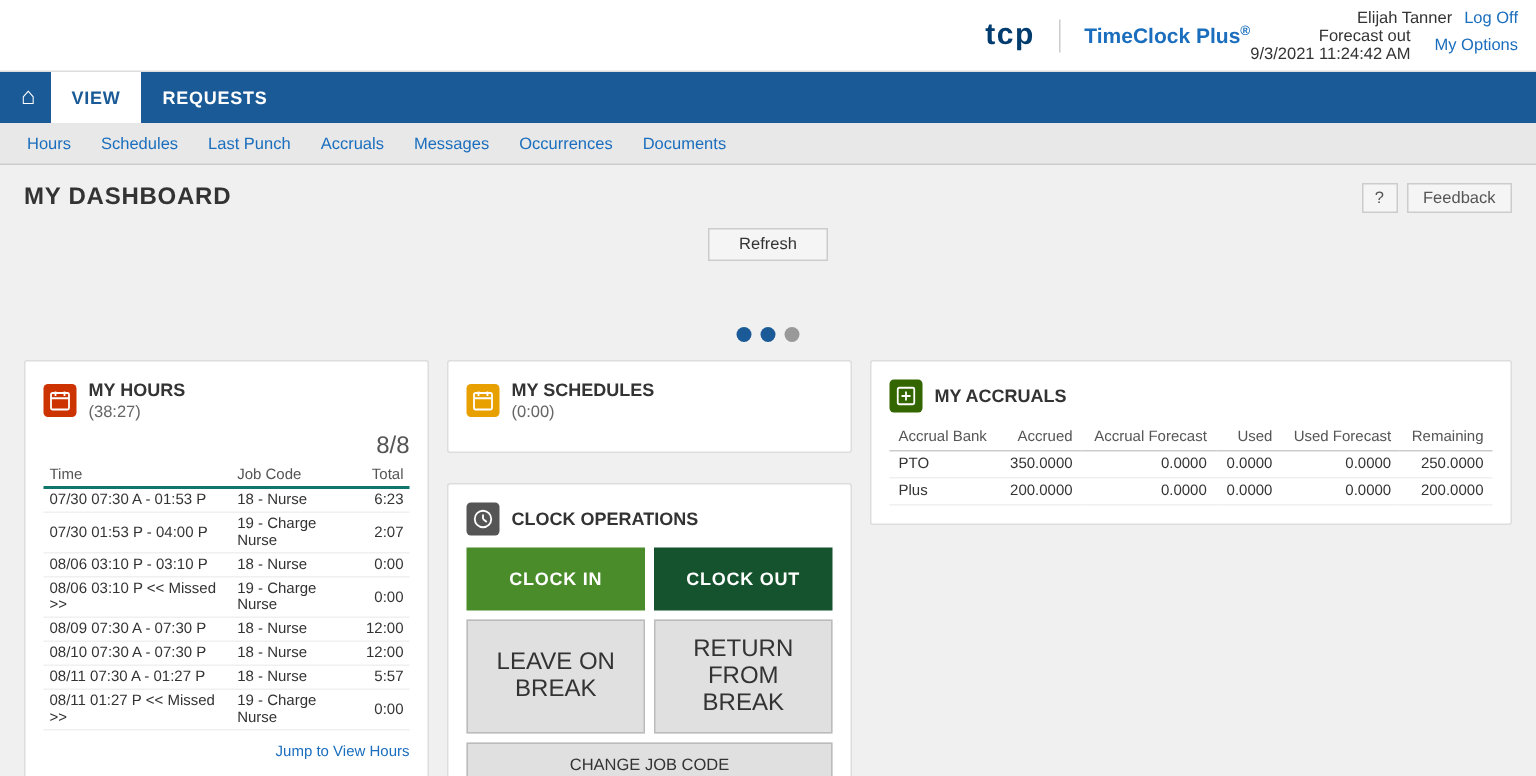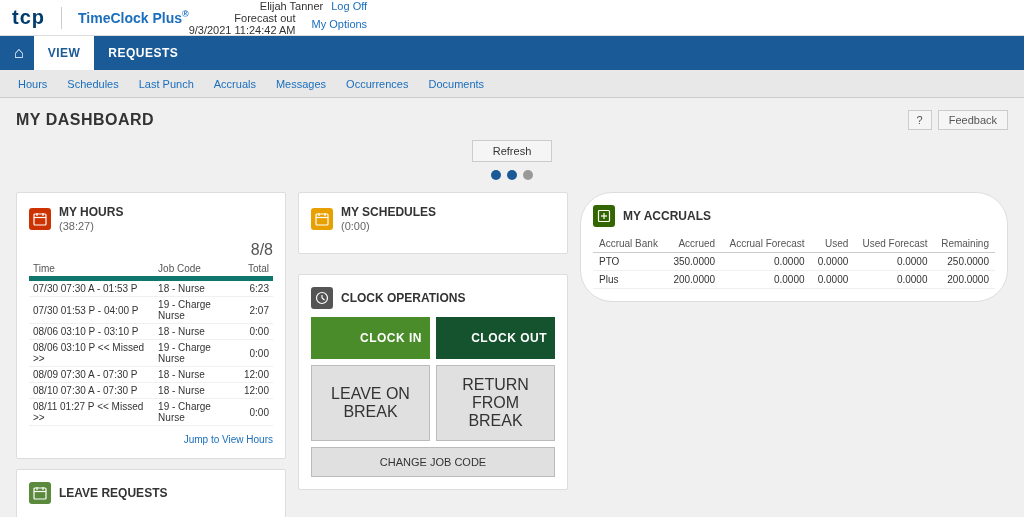--- a/index.html
+++ b/index.html
@@ -4,23 +4,23 @@
   <style>
     * { box-sizing: border-box; margin: 0; padding: 0; }
     body { font-family: Arial, sans-serif; font-size: 12px; background: #f0f0f0; color: #333; }
 
     
     .header {
       background: #fff;
       border-bottom: 1px solid #ddd;
       display: flex;
       align-items: center;
-      justify-content: flex-start;
+      justify-content: flex-end;
       padding: 6px 12px;
-      height: 36px;
+      height: 48px;
     }
     .header-logo {
       display: flex;
       align-items: center;
       gap: 8px;
     }
     .logo-tcp {
       color: #003366;
       font-weight: bold;
       font-size: 18px;
@@ -147,20 +147,21 @@
       font-size: 11px;
       color: #555;
     }
 
     
     .carousel-area {
       display: flex;
       flex-direction: column;
       align-items: center;
       margin-bottom: 12px;
+      gap: 36px;
     }
     .btn-refresh {
       border: 1px solid #ccc;
       background: #f5f5f5;
       padding: 4px 20px;
       cursor: pointer;
       font-size: 11px;
       color: #333;
       margin-bottom: 8px;
     }
@@ -191,21 +192,20 @@
       padding: 12px;
     }
     .panel-left {
       flex: 0 0 270px;
       display: flex;
       flex-direction: column;
       gap: 10px;
     }
     .panel-right {
       flex: 1;
-      border-radius: 32px;
     }
 
     .panel-header {
       display: flex;
       align-items: center;
       gap: 8px;
       margin-bottom: 8px;
     }
     .panel-icon {
       width: 22px;
@@ -233,21 +233,21 @@
       font-weight: normal;
     }
 
     
     .hours-table {
       width: 100%;
       border-collapse: collapse;
       font-size: 10px;
     }
     .hours-table th {
-      border-bottom: 5px solid #0f766e;
+      border-bottom: 2px solid #0f766e;
       padding: 2px 4px;
       text-align: left;
       color: #555;
       font-weight: normal;
     }
     .hours-table th.right { text-align: right; }
     .hours-table td {
       padding: 2px 4px;
       border-bottom: 1px solid #f0f0f0;
       color: #333;
@@ -295,21 +295,21 @@
       gap: 6px;
       margin-top: 8px;
     }
     .btn-clock {
       border: none;
       padding: 14px 8px;
       font-size: 12px;
       font-weight: bold;
       cursor: pointer;
       color: #fff;
-      text-align: right;
+      text-align: center;
       letter-spacing: 0.5px;
     }
     .btn-clock-in { background: #4a8c2a; }
     .btn-clock-out { background: #14532d; }
     .btn-secondary {
       background: #e0e0e0;
       border: 1px solid #bbb;
       padding: 10px 8px;
       font-size: 16px;
       cursor: pointer;
@@ -462,20 +462,25 @@
     </tr>
               <tr>
       <td>08/09 07:30 A - 07:30 P</td>
       <td>18 - Nurse</td>
       <td class="right">12:00</td>
     </tr>
               <tr>
       <td>08/10 07:30 A - 07:30 P</td>
       <td>18 - Nurse</td>
       <td class="right">12:00</td>
+    </tr>
+              <tr>
+      <td>08/11 07:30 A - 01:27 P</td>
+      <td>18 - Nurse</td>
+      <td class="right">5:57</td>
     </tr>
               <tr>
       <td>08/11 01:27 P &lt;&lt; Missed &gt;&gt;</td>
       <td>19 - Charge Nurse</td>
       <td class="right">0:00</td>
     </tr>
             </tbody>
         </table>
         <div class="view-link">
           <a href="#">Jump to View Hours</a>

